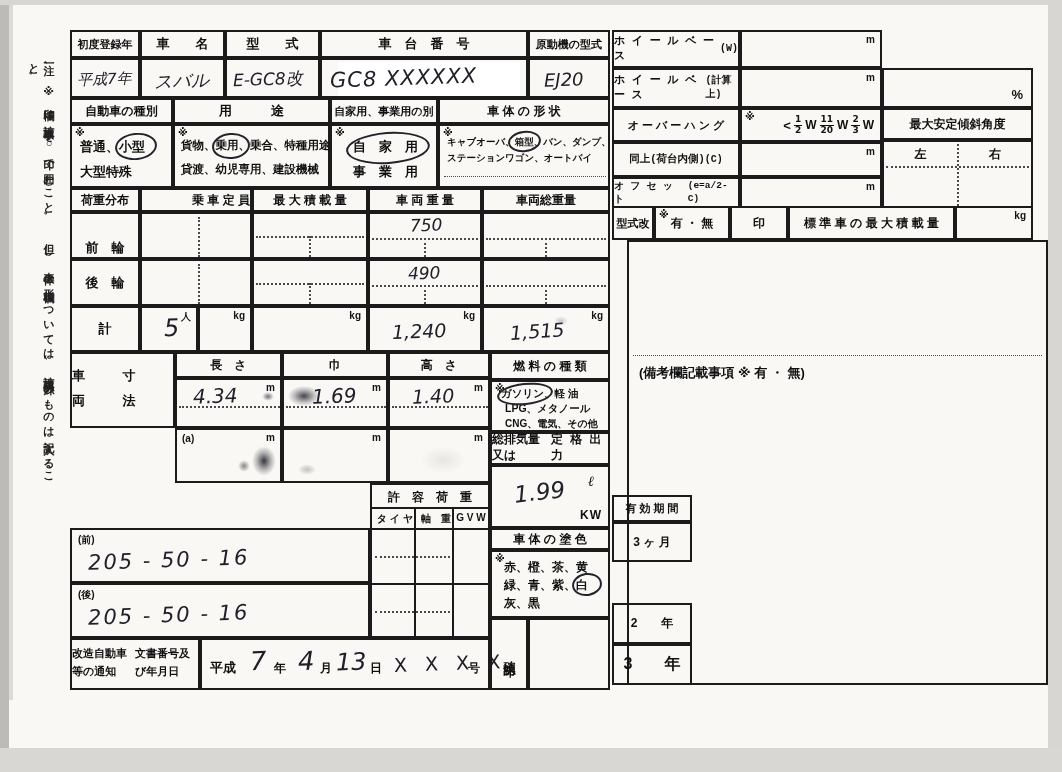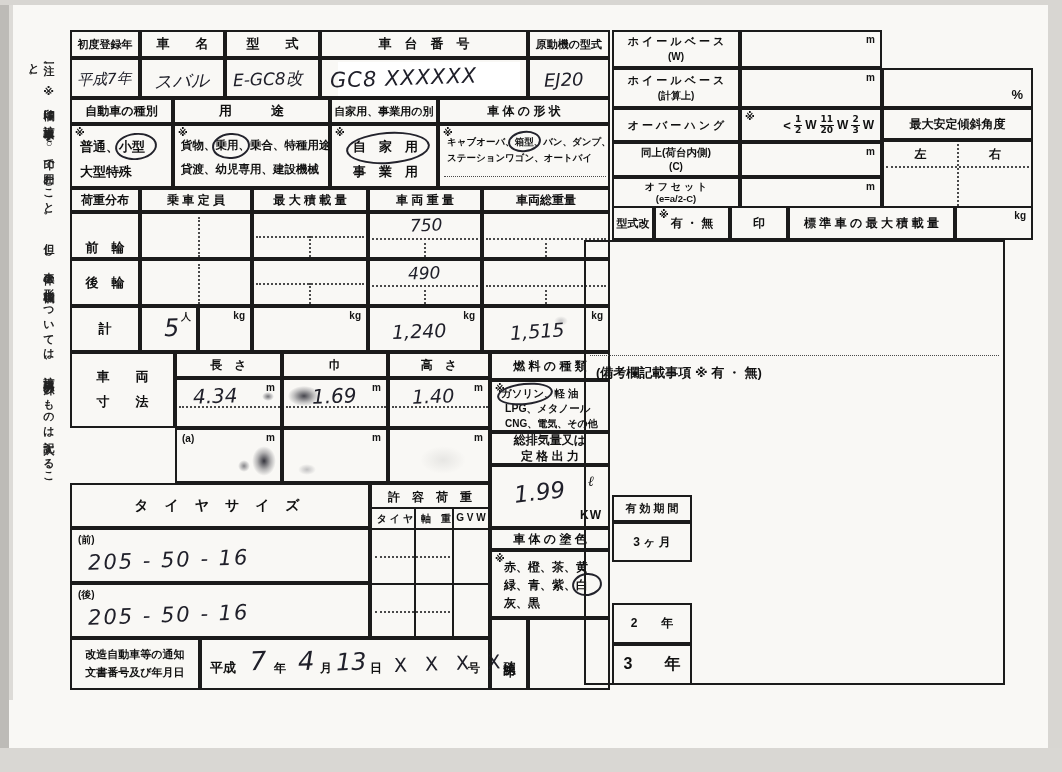--- a/index.html
+++ b/index.html
@@ -4,21 +4,21 @@
 <style>
   html,body { margin:0; padding:0; }
   body { background:#c9c7c3; font-family:"Liberation Sans","DejaVu Sans",sans-serif; }
   .page { position:relative; width:1062px; height:772px; background:#f9f8f5; overflow:hidden; color:#141414; }
   .edge { position:absolute; }
   
   .c { position:absolute; box-sizing:border-box; border:2px solid #1b1b1b; }
   
   .x { position:absolute; box-sizing:border-box; }
   .cen { display:flex; align-items:center; justify-content:center; }
-  .col { display:flex; flex-direction:column; align-items:center; justify-content:center; }
+  .col { display:flex; flex-direction:row; align-items:center; justify-content:center;font-family:Liberation Mono, monospace; }
   .b { font-weight:bold; color:#101010; }
   .u { position:absolute; top:2px; right:5px; font-size:10px; font-weight:bold; }
   .mk { position:absolute; top:1px; left:3px; font-size:10px; font-weight:bold; }
   .hw { font-family:"DejaVu Sans",sans-serif; font-style:italic; color:#20202a; transform:rotate(-2deg); white-space:nowrap; }
   .dh { position:absolute; border-top:2px dotted #4a4a4a; height:0; }
   .dv { position:absolute; border-left:2px dotted #4a4a4a; width:0; }
   .lh { position:absolute; height:2px; background:#1b1b1b; }
   .lv { position:absolute; width:2px; background:#1b1b1b; }
   .ov { position:absolute; border:2px solid #23232c; border-radius:50%; }
   .sm { position:absolute; border-radius:50%; }
@@ -110,21 +110,21 @@
     <span class="mk">※</span>
     <span class="t b" style="left:7px;top:10px;font-size:9.5px;"><span>キャブオーバ、</span><span>箱型</span><span>、バン、ダンプ、</span></span>
     <span class="t b" style="left:7px;top:26px;font-size:9.5px;">ステーションワゴン、オートバイ</span>
     <div class="ov" style="left:68px;top:5px;width:29px;height:17px;transform:rotate(-7deg);"></div>
     <div class="dh" style="left:4px;top:50px;width:162px;border-top-width:1.5px;"></div>
   </div>
 
   <div class="c cen b" style="left:70px;top:188px;width:70px;height:24px;font-size:12px;">
       <span>荷重分布</span>
     </div>
-  <div class="c cen b" style="left:140px;top:188px;width:112px;height:24px;font-size:12px;">
+  <div class="c cen b" style="left:140px;top:188px;width:112px;height:24px;font-size:12px;justify-content:flex-end;">
       <span>乗 車 定 員</span>
     </div>
   <div class="c cen b" style="left:252px;top:188px;width:116px;height:24px;font-size:12px;">
       <span>最 大 積 載 量</span>
     </div>
   <div class="c cen b" style="left:368px;top:188px;width:114px;height:24px;font-size:12px;">
       <span>車 両 重 量</span>
     </div>
   <div class="c cen b" style="left:482px;top:188px;width:128px;height:24px;font-size:12px;">
       <span>車両総重量</span>
@@ -226,23 +226,20 @@
     <span class="t b" style="left:5px;top:3px;font-size:10px;">(a)</span>
     <span class="u">m</span>
   </div>
   <div class="c" style="left:282px;top:428px;width:106px;height:55px;">
     <span class="u">m</span>
   </div>
   <div class="c" style="left:388px;top:428px;width:102px;height:55px;">
     <span class="u">m</span>
   </div>
 
-  <div class="c cen b" style="left:70px;top:483px;width:300px;height:45px;font-size:14px;letter-spacing:6px;">
-      <span>タ イ ヤ サ イ ズ</span>
-    </div>
   <div class="c" style="left:70px;top:528px;width:300px;height:55px;">
     <span class="t b" style="left:6px;top:3px;font-size:10px;">(前)</span>
     <span class="t hw" style="left:16px;top:18px;font-size:21px;letter-spacing:2px;">205 -  50 -  16</span>
   </div>
   <div class="c" style="left:70px;top:583px;width:300px;height:55px;">
     <span class="t b" style="left:6px;top:3px;font-size:10px;">(後)</span>
     <span class="t hw" style="left:16px;top:18px;font-size:21px;letter-spacing:2px;">205 -  50 -  16</span>
   </div>
 
   <div class="c" style="left:370px;top:483px;width:120px;height:155px;">
@@ -383,21 +380,21 @@
   <div class="c cen b" style="left:730px;top:206px;width:58px;height:34px;font-size:12px;">
       <span>印</span>
     </div>
   <div class="c cen b" style="left:788px;top:206px;width:167px;height:34px;font-size:12px;">
       <span>標 準 車 の 最 大 積 載 量</span>
     </div>
   <div class="c" style="left:955px;top:206px;width:78px;height:34px;">
     <span class="u">kg</span>
   </div>
 
-  <div class="c" style="left:584px;top:240px;width:421px;height:445px;">
+  <div class="c" style="left:627px;top:240px;width:421px;height:445px;">
     <div class="dh" style="left:4px;top:113px;width:409px;border-top-width:1.5px;"></div>
     <span class="t b" style="left:10px;top:122px;font-size:13px;">(備考欄記載事項 ※ 有 ・ 無)</span>
   </div>
 
   <div class="c cen b" style="left:612px;top:495px;width:80px;height:27px;font-size:11px;">
       <span>有 効 期 間</span>
     </div>
   <div class="c cen b" style="left:612px;top:522px;width:80px;height:40px;font-size:12px;">
       <span>3 ヶ 月</span>
     </div>

